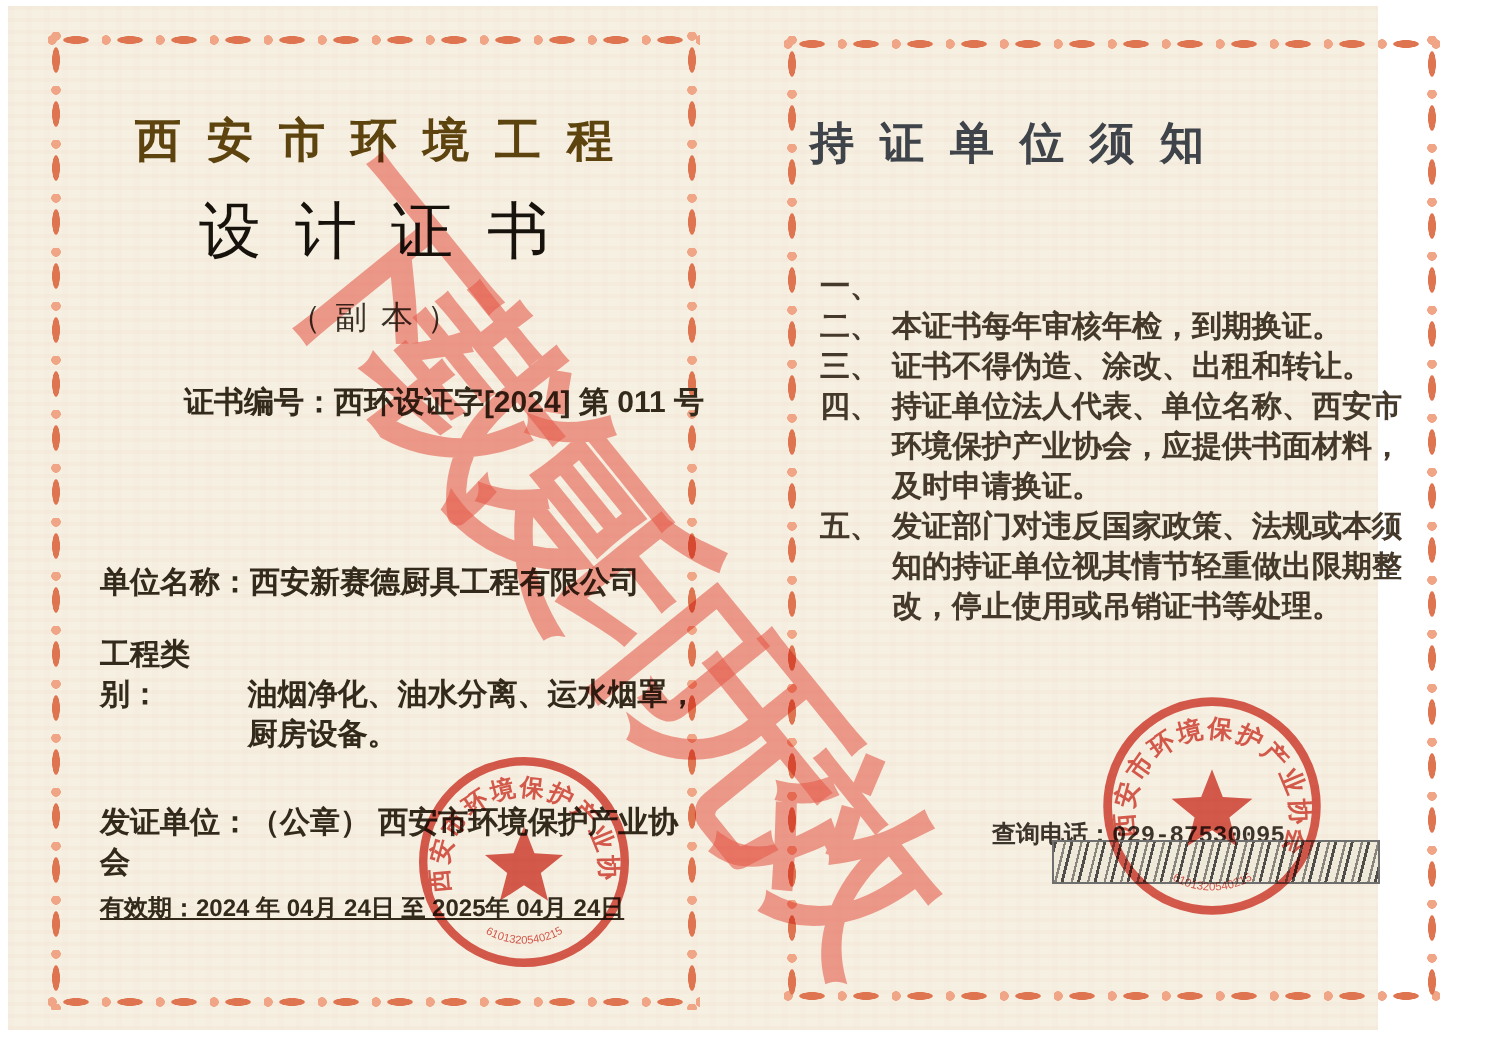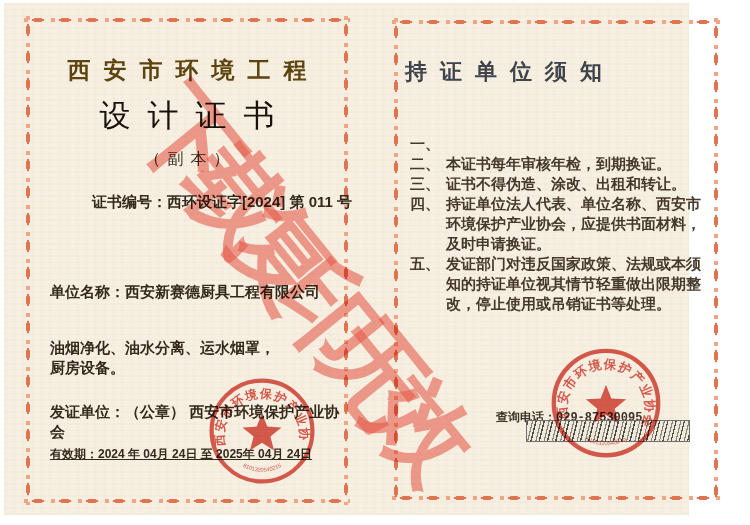--- a/index.html
+++ b/index.html
@@ -123,20 +123,21 @@
   <div class="abs row" style="top:189px;text-align:right;">
     <span class="lab">证书编号：</span><span>西环设证字[2024] 第 011 号</span>
   </div>
 
 
   <div class="abs row" style="top:279px;">
     <span class="lab">单位名称：</span><span>西安新赛德厨具工程有限公司</span>
   </div>
 
   <div class="abs row cat" style="top:315px;">
+    <span class="lab">工程类别：</span>
       <span class="val">油烟净化、油水分离、运水烟罩，厨房设备。</span>
   </div>
 
   <div class="abs row" style="top:399px;">
     <span class="lab">发证单位：</span><span>（公章） 西安市环境保护产业协会</span>
   </div>
 
   <div class="abs row validity" style="top:441px;">
     <span class="lab">有效期：</span><span>2024 年 04月 24日 至 2025年 04月 24日</span>
   </div>

